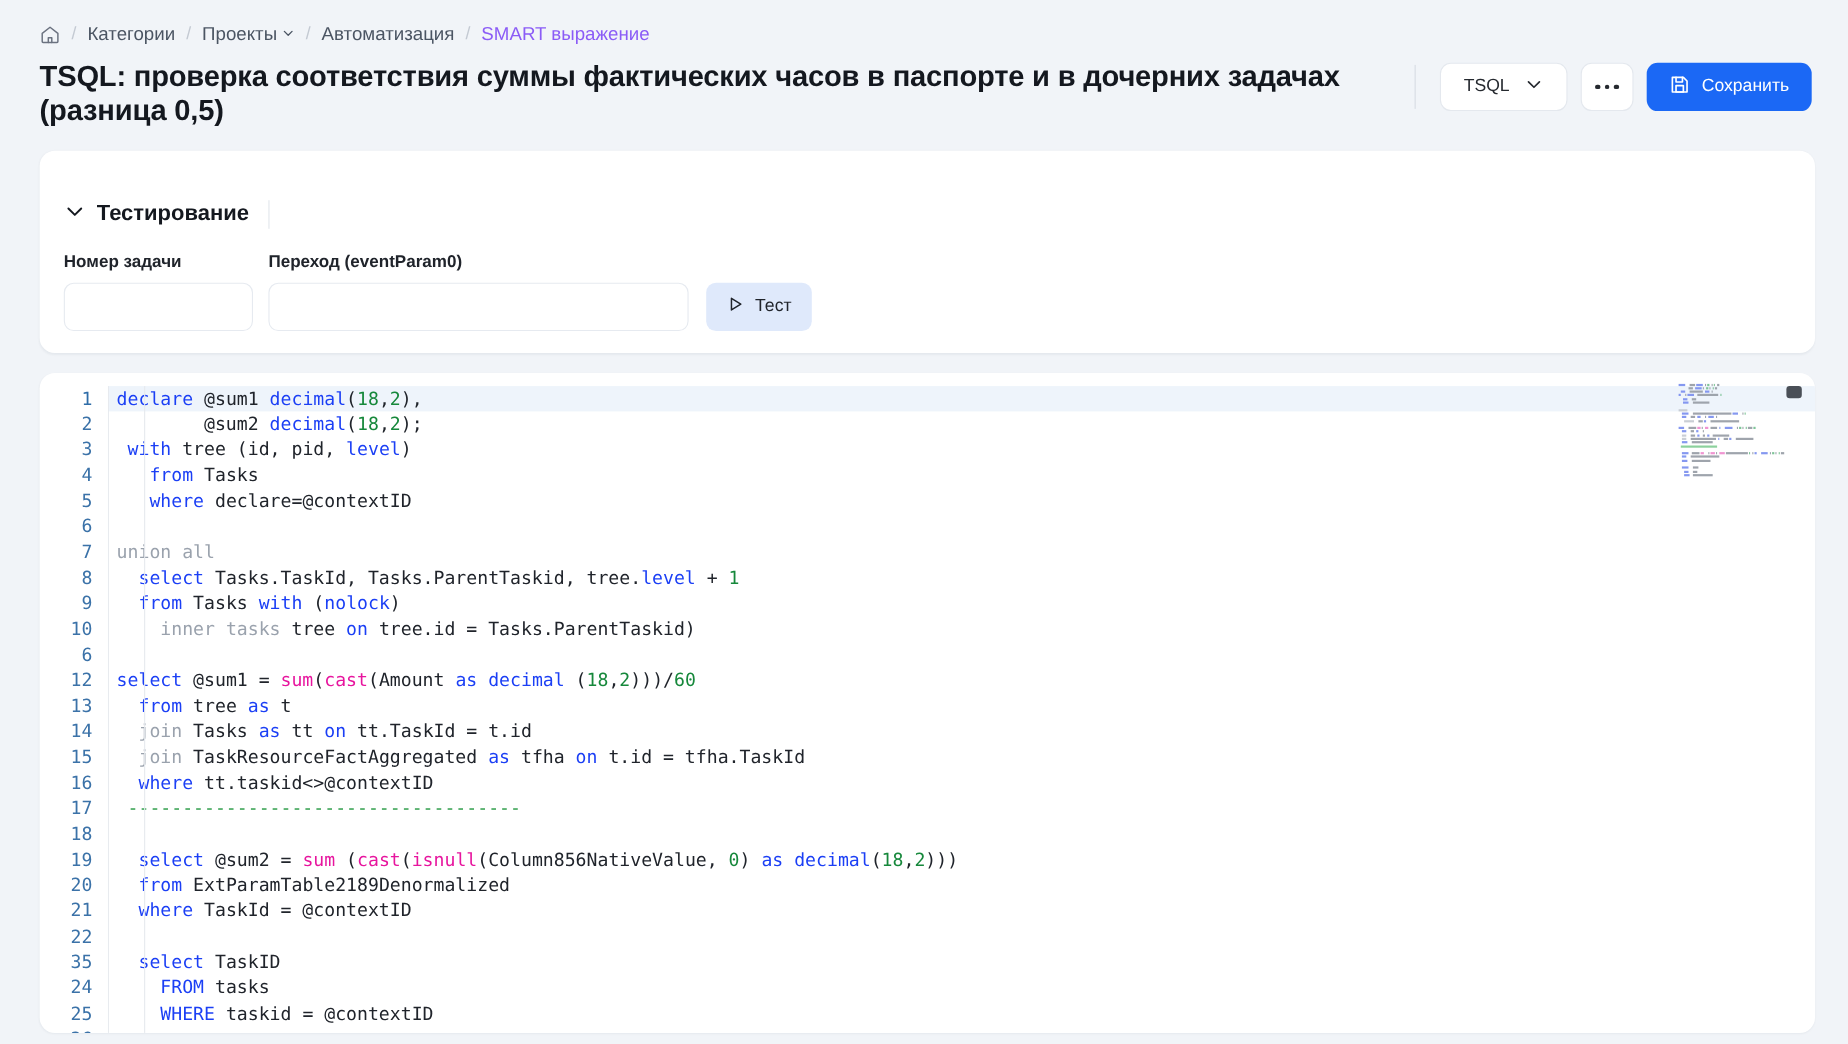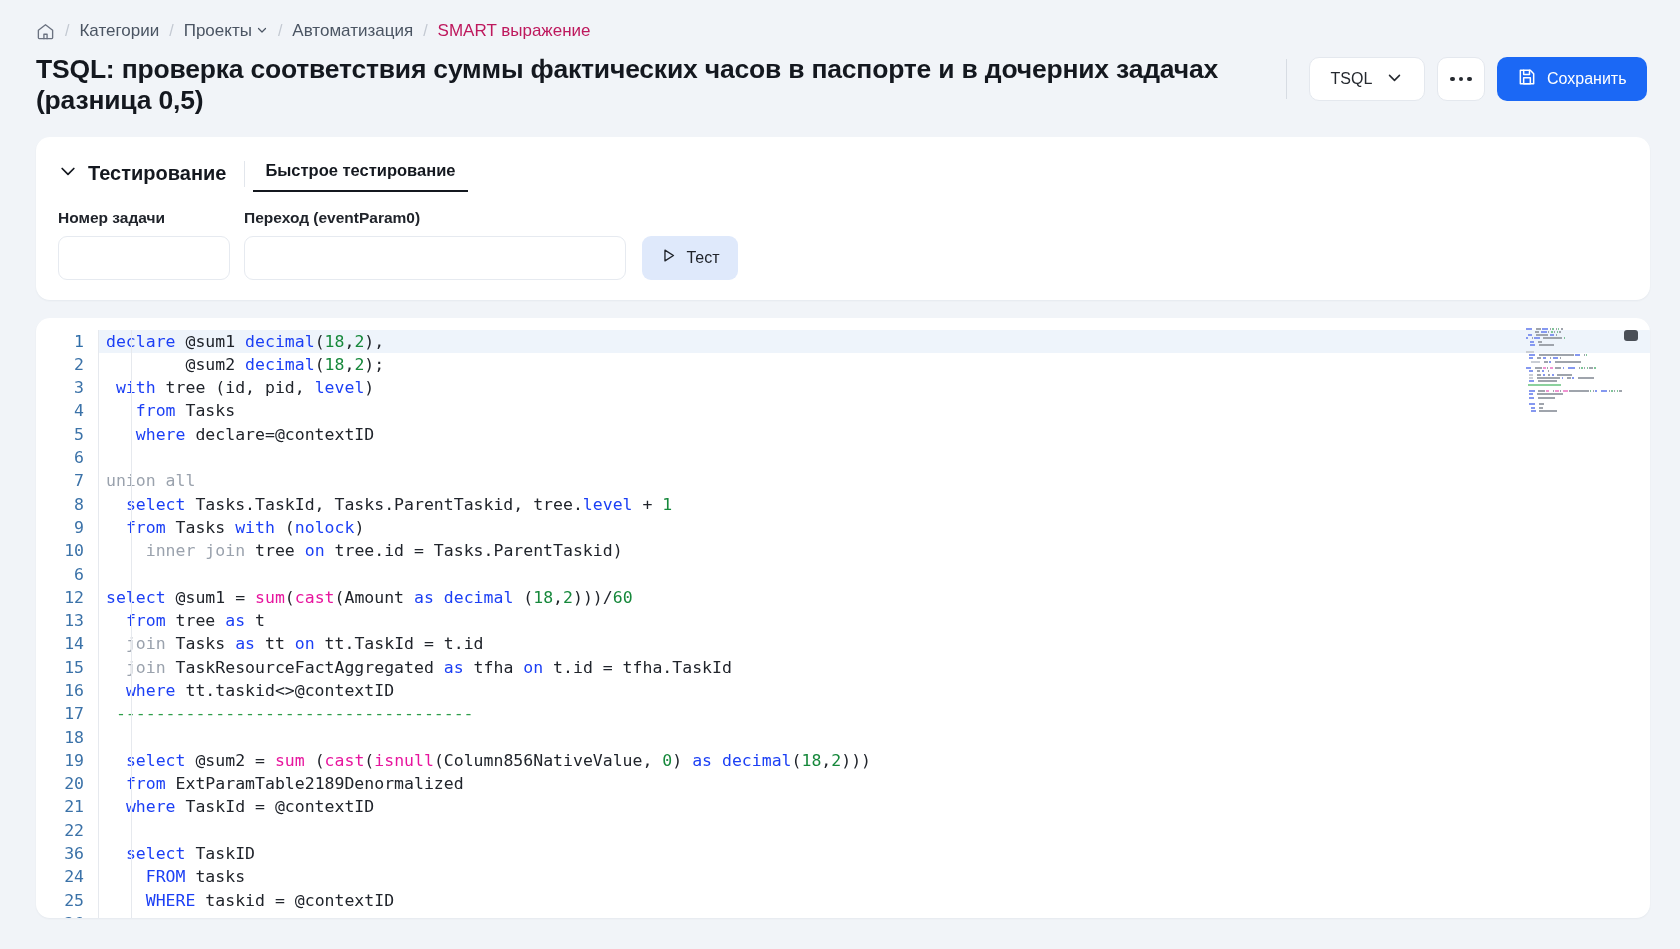--- a/index.html
+++ b/index.html
@@ -13,21 +13,21 @@
   
   .breadcrumb {
     display: flex; align-items: center;
     gap: 10px;
     padding: 22px 0 0 36px;
     font-size: 17px;
     color: #6b7280;
     height: 40px;
   }
   .crumb { color: #4b5563; white-space: nowrap; }
-  .crumb.muted { color: #be185d; }
+  .crumb.muted { color: #8b5cf6; }
   .sep { color: #c3c9d2; font-size: 16px; }
   .home-ico { display:flex; align-items:center; }
   .chev-small { display:inline-block; margin-left:4px; vertical-align: middle; }
 
   
   .title-row {
     display: flex; align-items: flex-start;
     padding: 14px 30px 0 36px;
     gap: 0px;
   }
@@ -69,21 +69,21 @@
     cursor:pointer;
   }
 
   
   .card {
     background:#fff; border-radius:14px;
     margin: 20px 30px 0 36px;
     padding: 18px 22px 20px 22px;
     box-shadow: 0 1px 2px rgba(20,30,60,.05);
   }
-  .tabs-row { display:flex; align-items:center; gap:0; height:38px; }
+  .tabs-row { display:flex; align-items:center; gap:0; height:38px;margin-top:21px; }
   .collapse-head {
     display:flex; align-items:center; gap:10px;
     font-size:20px; font-weight:bold; color:#14181f;
     padding-right:18px; cursor:pointer;
   }
   .tabs-div { width:1px; height:26px; background:#e2e6ec; }
   .tab {
     font-size:16.5px; padding: 6px 12px 10px 12px;
     margin-left: 8px; cursor:pointer; white-space:nowrap;
   }
@@ -236,21 +236,20 @@
   <div class="tabs-row">
     <div class="collapse-head">
       <span>
         <svg width="20" height="20" viewBox="0 0 24 24" fill="none" stroke="#14181f" stroke-width="2.1" stroke-linecap="round" stroke-linejoin="round">
             <path d="M5 9l7 7 7-7"></path>
           </svg>
       </span>
       <span>Тестирование</span>
     </div>
     <div class="tabs-div"></div>
-    <div class="tab active">Быстрое тестирование</div>
   </div>
 
   <div class="fields">
     <div class="field">
       <div class="field-label">Номер задачи</div>
       <input class="field-input f1" value="" placeholder="" style="">
     </div>
     <div class="field">
       <div class="field-label">Переход (eventParam0)</div>
       <input class="field-input f2" value="" placeholder="" style="">
@@ -284,38 +283,38 @@
         <div class="ln">13</div>
         <div class="ln">14</div>
         <div class="ln">15</div>
         <div class="ln">16</div>
         <div class="ln">17</div>
         <div class="ln">18</div>
         <div class="ln">19</div>
         <div class="ln">20</div>
         <div class="ln">21</div>
         <div class="ln">22</div>
-        <div class="ln">36</div>
+        <div class="ln">35</div>
         <div class="ln">24</div>
         <div class="ln">25</div>
         <div class="ln">26</div>
       </div>
     <div class="code-area" id="codeArea">
       <div class="indent-guide" style="left:0px"></div>
       <div class="indent-guide" style="left:33px"></div>
     <div class="code-line hl"><span class="k">declare</span><span class="pl"> @sum1 </span><span class="k">decimal</span><span class="pl">(</span><span class="num">18</span><span class="pl">,</span><span class="num">2</span><span class="pl">),</span></div>
         <div class="code-line"><span class="pl">        @sum2 </span><span class="k">decimal</span><span class="pl">(</span><span class="num">18</span><span class="pl">,</span><span class="num">2</span><span class="pl">);</span></div>
         <div class="code-line"><span class="pl"> </span><span class="k">with</span><span class="pl"> tree (id, pid, </span><span class="k">level</span><span class="pl">)</span></div>
         <div class="code-line"><span class="pl">   </span><span class="k">from</span><span class="pl"> Tasks</span></div>
         <div class="code-line"><span class="pl">   </span><span class="k">where</span><span class="pl"> declare=@contextID</span></div>
         <div class="code-line"><span class="pl"></span></div>
         <div class="code-line"><span class="kg">union all</span></div>
         <div class="code-line"><span class="pl">  </span><span class="k">select</span><span class="pl"> Tasks.TaskId, Tasks.ParentTaskid, tree.</span><span class="k">level</span><span class="pl"> + </span><span class="num">1</span></div>
         <div class="code-line"><span class="pl">  </span><span class="k">from</span><span class="pl"> Tasks </span><span class="k">with</span><span class="pl"> (</span><span class="k">nolock</span><span class="pl">)</span></div>
-        <div class="code-line"><span class="pl">    </span><span class="kg">inner join</span><span class="pl"> tree </span><span class="k">on</span><span class="pl"> tree.id = Tasks.ParentTaskid)</span></div>
+        <div class="code-line"><span class="pl">    </span><span class="kg">inner tasks</span><span class="pl"> tree </span><span class="k">on</span><span class="pl"> tree.id = Tasks.ParentTaskid)</span></div>
         <div class="code-line"><span class="pl"></span></div>
         <div class="code-line"><span class="k">select</span><span class="pl"> @sum1 = </span><span class="fn">sum</span><span class="pl">(</span><span class="fn">cast</span><span class="pl">(Amount </span><span class="k">as</span><span class="pl"> </span><span class="k">decimal</span><span class="pl"> (</span><span class="num">18</span><span class="pl">,</span><span class="num">2</span><span class="pl">)))/</span><span class="num">60</span></div>
         <div class="code-line"><span class="pl">  </span><span class="k">from</span><span class="pl"> tree </span><span class="k">as</span><span class="pl"> t</span></div>
         <div class="code-line"><span class="pl">  </span><span class="kg">join</span><span class="pl"> Tasks </span><span class="k">as</span><span class="pl"> tt </span><span class="k">on</span><span class="pl"> tt.TaskId = t.id</span></div>
         <div class="code-line"><span class="pl">  </span><span class="kg">join</span><span class="pl"> TaskResourceFactAggregated </span><span class="k">as</span><span class="pl"> tfha </span><span class="k">on</span><span class="pl"> t.id = tfha.TaskId</span></div>
         <div class="code-line"><span class="pl">  </span><span class="k">where</span><span class="pl"> tt.taskid&lt;&gt;@contextID</span></div>
         <div class="code-line"><span class="cm"> ------------------------------------</span></div>
         <div class="code-line"><span class="pl"></span></div>
         <div class="code-line"><span class="pl">  </span><span class="k">select</span><span class="pl"> @sum2 = </span><span class="fn">sum</span><span class="pl"> (</span><span class="fn">cast</span><span class="pl">(</span><span class="fn">isnull</span><span class="pl">(Column856NativeValue, </span><span class="num">0</span><span class="pl">) </span><span class="k">as</span><span class="pl"> </span><span class="k">decimal</span><span class="pl">(</span><span class="num">18</span><span class="pl">,</span><span class="num">2</span><span class="pl">)))</span></div>
         <div class="code-line"><span class="pl">  </span><span class="k">from</span><span class="pl"> ExtParamTable2189Denormalized</span></div>

